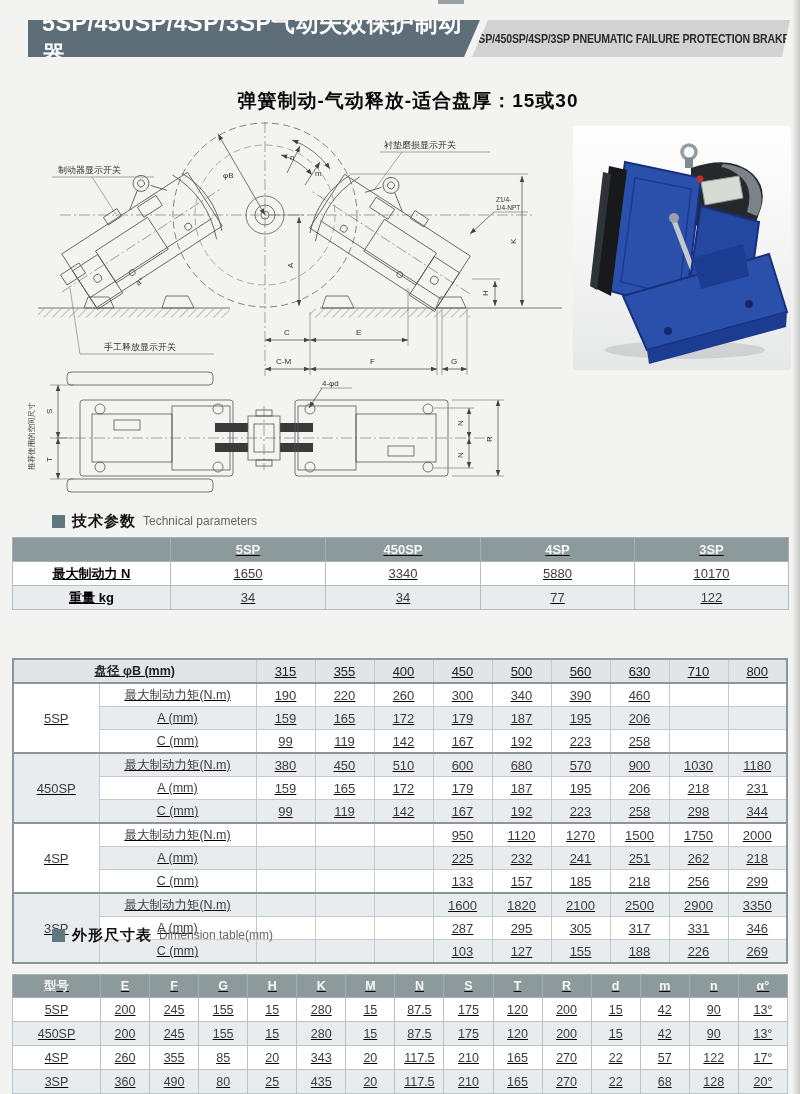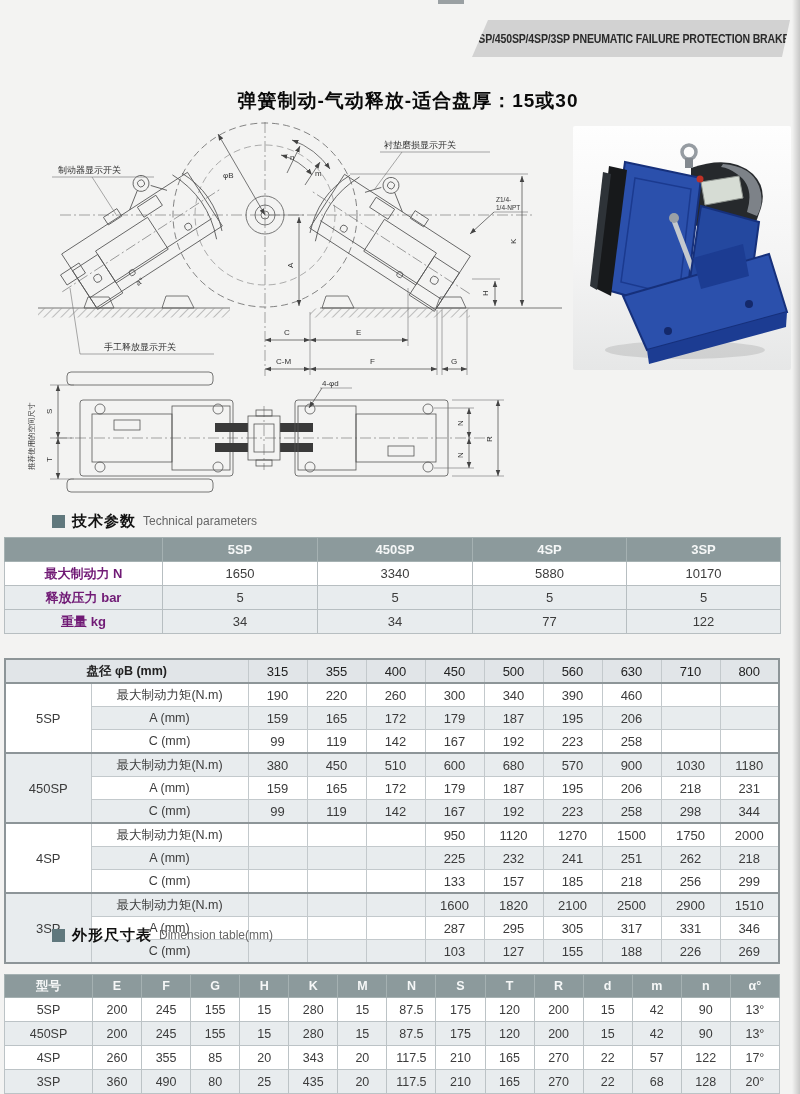--- a/index.html
+++ b/index.html
@@ -24,29 +24,29 @@
 
   .drawing{position:absolute;left:22px;top:118px;width:545px;height:398px;}
   .photo{position:absolute;left:573px;top:126px;width:218px;height:244px;
     background:linear-gradient(#fefefe 0%,#f4f4f4 55%,#e6e7e7 100%);border-radius:2px;}
 
   .sec{position:absolute;left:12px;height:18px;display:flex;align-items:center;padding-left:40px;}
   .sq{display:inline-block;width:13px;height:13px;background:#60787d;margin-right:7px;}
   .sec-cn{font-size:15px;font-weight:bold;color:#111;letter-spacing:1px;}
   .sec-en{font-size:12px;color:#666;margin-left:7px;}
 
-  table{border-collapse:collapse;table-layout:fixed;position:absolute;left:4px;background:#fff;}
+  table{border-collapse:collapse;table-layout:fixed;position:absolute;left:12px;background:#fff;text-decoration:underline;}
   td,th{padding:0;text-align:center;vertical-align:middle;font-weight:normal;overflow:hidden;white-space:nowrap;}
 
   
   .t1{top:537px;width:776px;border:1px solid #97a0a3;}
   .t1 td{height:23px;border:1px solid #b7bec1;font-size:13px;color:#3c3c3c;}
   .t1 .hd td{background:#8c9a9c;color:#f5f7f7;font-weight:bold;border-color:#a5b1b2;}
   .t1 tr.alt td{background:#e8ecee;}
-  .t1 td.lbl{font-weight:bold;color:#701a75;}
+  .t1 td.lbl{font-weight:bold;color:#000000;}
 
   
   .t2{top:658px;width:776px;border:2px solid #8d9598;}
   .t2 td{height:22px;border:1px solid #c3c9cc;font-size:13px;color:#3c3c3c;}
   .t2 .hd td{background:#e1e5e8;color:#222;}
   .t2 .hd td.lbl{font-weight:bold;}
   .t2 tr.tint td{background:#e8ecee;}
   .t2 tr.gtop td{border-top:2px solid #8d9598;}
   .t2 td.lbl{font-size:12.5px;}
   .t2 td.grpA{background:#fff;}
@@ -69,20 +69,23 @@
   svg text.t9{font-size:9px;}
   svg text.t65{font-size:6.5px;}
 </style>
 </head>
 <body>
 
 <div class="page">
   <div class="edge-mark" style="left:438px;top:0;width:26px;height:4px;"></div>
   <div class="edge-right"></div>
 
+  <div class="banner-cn">
+    <span>5SP/450SP/4SP/3SP气动失效保护制动器</span>
+  </div>
   <div class="banner-en">
     <span>5SP/450SP/4SP/3SP PNEUMATIC FAILURE PROTECTION BRAKE</span>
   </div>
   <div class="subtitle">弹簧制动-气动释放-适合盘厚：15或30</div>
 
   <div class="drawing">
   <svg width="545" height="398" viewBox="0 0 545 398">
     <defs>
       <marker id="ar" markerWidth="9" markerHeight="8" refX="8" refY="4" orient="auto-start-reverse">
         <path d="M0,1 L8,4 L0,7 z" fill="#444"></path>
@@ -294,27 +297,20 @@
       <td>3SP</td>
     </tr>
     <tr>
       <td class="lbl">最大制动力  N</td>
       <td>1650</td>
       <td>3340</td>
       <td>5880</td>
       <td>10170</td>
     </tr>
     <tr class="alt">
-      <td class="lbl">释放压力  bar</td>
-      <td>5</td>
-      <td>5</td>
-      <td>5</td>
-      <td>5</td>
-    </tr>
-    <tr class="alt">
       <td class="lbl">重量  kg</td>
       <td>34</td>
       <td>34</td>
       <td>77</td>
       <td>122</td>
     </tr>
   </tbody>
     </table>
 
   <table class="t2">
@@ -459,21 +455,21 @@
       <td class="grpB" rowspan="3">3SP</td>
       <td class="lbl">最大制动力矩(N.m)</td>
       <td></td>
           <td></td>
           <td></td>
           <td>1600</td>
           <td>1820</td>
           <td>2100</td>
           <td>2500</td>
           <td>2900</td>
-          <td>1510</td>
+          <td>3350</td>
     </tr>
     <tr>
       <td class="lbl">A (mm)</td>
       <td></td>
           <td></td>
           <td></td>
           <td>287</td>
           <td>295</td>
           <td>305</td>
           <td>317</td>

